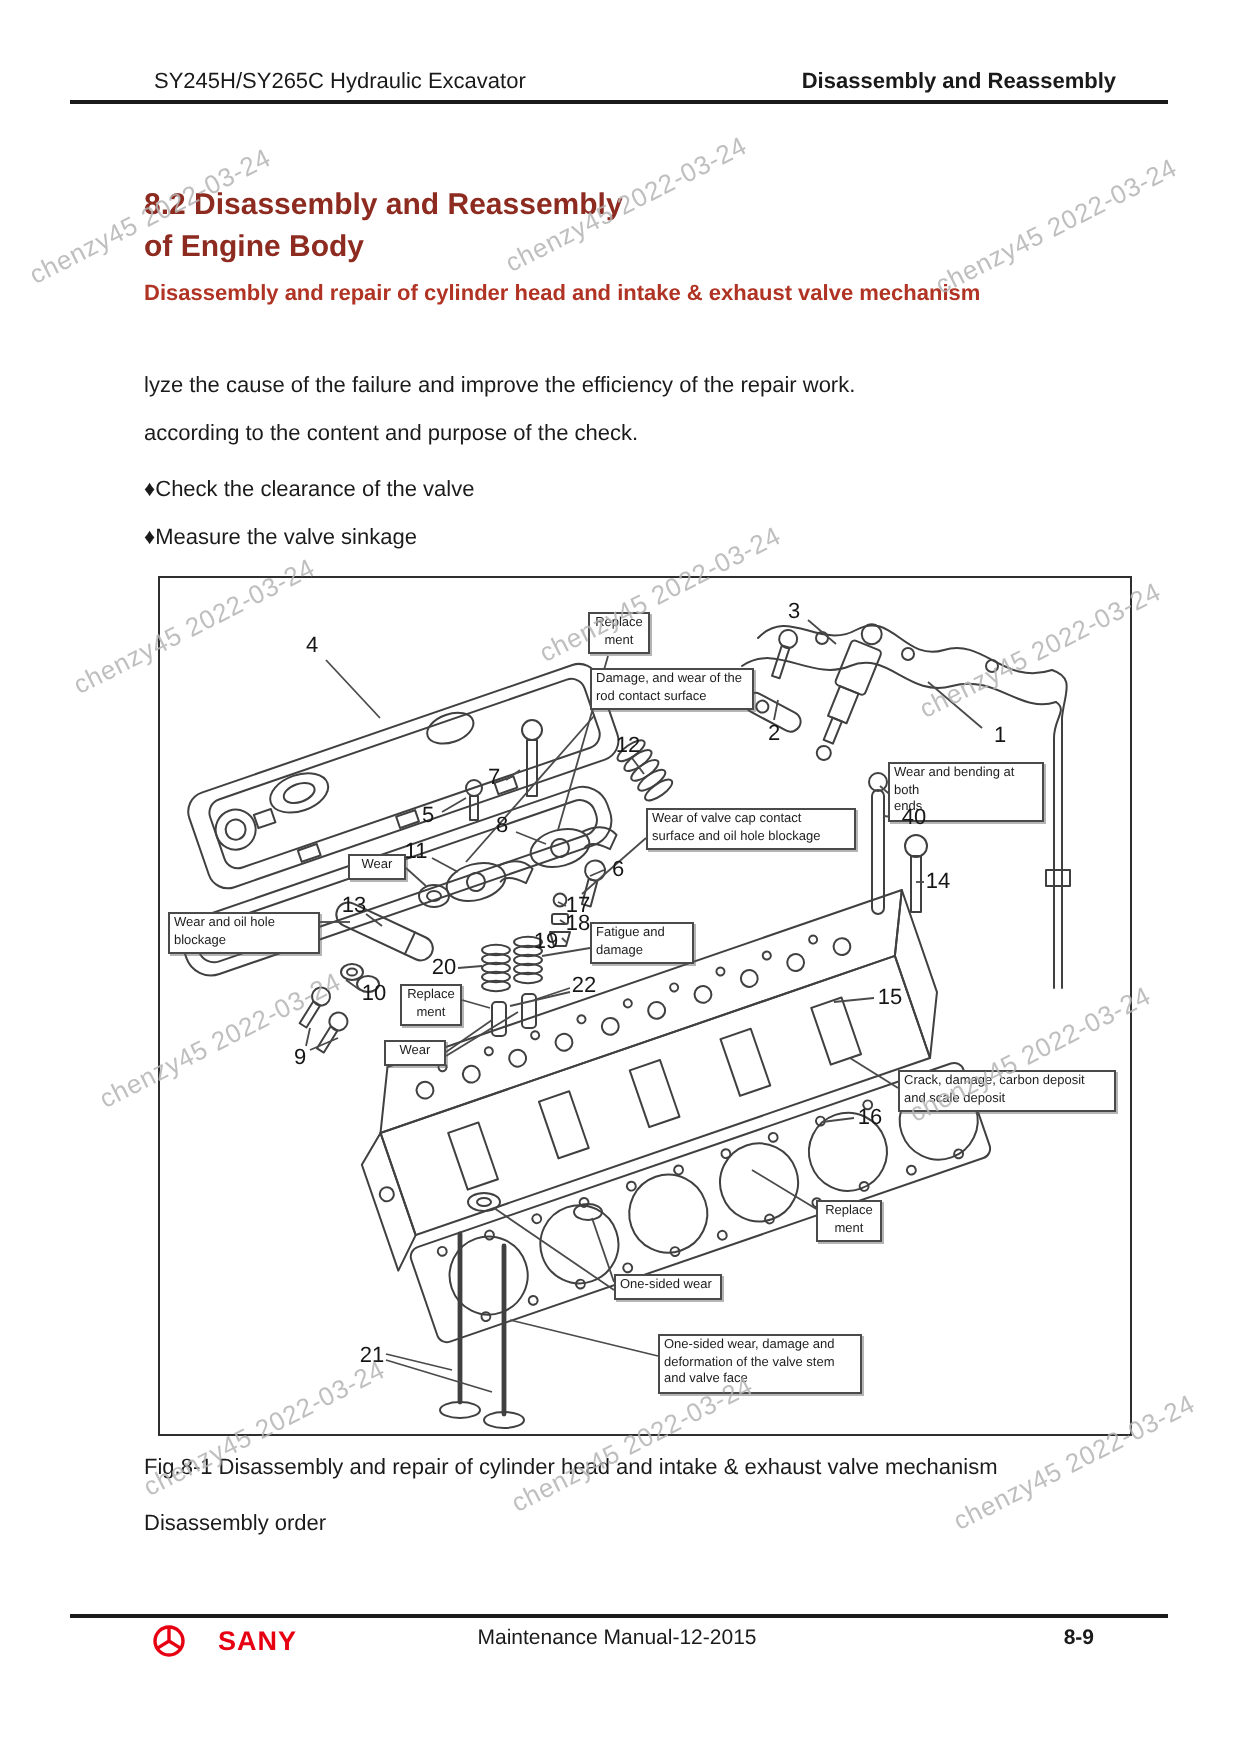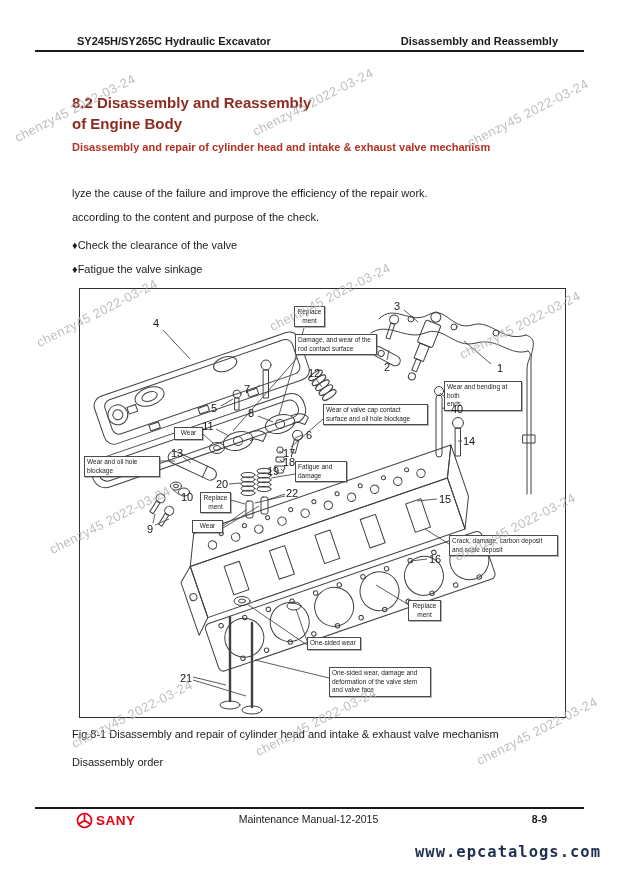--- a/index.html
+++ b/index.html
@@ -1,24 +1,24 @@
 <!DOCTYPE html>
 <html><head>
 <meta charset="utf-8">
 <style>
   html,body{margin:0;padding:0;}
   body{font-family:"Liberation Sans",sans-serif;background:#ffffff;}
   .page{position:relative;width:617px;height:869px;background:#ffffff;overflow:hidden;}
 
   
-  .hdr-left{position:absolute;left:77px;top:35px;font-size:11px;font-weight:bold;color:#1a1a1a;}
+  .hdr-left{position:absolute;left:77px;top:35px;font-size:11px;font-weight:normal;color:#1a1a1a;}
   .hdr-right{position:absolute;right:59px;top:35px;font-size:11px;font-weight:bold;color:#1a1a1a;}
   .hdr-rule{position:absolute;left:35px;top:50px;width:549px;height:2px;background:#1a1a1a;}
   .ftr-rule{position:absolute;left:35px;top:807px;width:549px;height:2px;background:#1a1a1a;}
-  .logo{position:absolute;left:76px;top:812px;display:flex;align-items:center;gap:3px;}
+  .logo{position:absolute;left:76px;top:812px;display:flex;align-items:center;gap:16px;}
   .brand{font-size:13.5px;font-weight:800;letter-spacing:.5px;}
   .ftr-center{position:absolute;left:0;right:0;top:813px;text-align:center;font-size:10.5px;font-weight:400;color:#1a1a1a;}
   .ftr-page{position:absolute;right:70px;top:813px;font-size:10.5px;font-weight:600;color:#1a1a1a;}
   .site{position:absolute;right:16px;top:843px;font-family:"DejaVu Sans Mono",monospace;font-weight:bold;font-size:15.5px;letter-spacing:1px;}
 
   
   .title{position:absolute;left:72px;top:92px;font-size:15px;font-weight:bold;line-height:21px;}
   .subtitle{position:absolute;left:72px;top:141px;font-size:11px;font-weight:bold;}
   .bodyline{position:absolute;left:72px;width:492px;font-size:11px;color:#1b1b1b;white-space:nowrap;}
   .bullet span{font-size:11px;color:#1b1b1b;}
@@ -67,21 +67,21 @@
     <div>of Engine Body</div>
   </div>
   <div class="subtitle" style="color: rgb(176, 51, 36);">Disassembly and repair of cylinder head and intake &amp; exhaust valve mechanism</div>
 
   <div class="bodyline" style="top:187px;">lyze the cause of the failure and improve the efficiency of the repair work.</div>
   <div class="bodyline" style="top:211px;">according to the content and purpose of the check.</div>
   <div class="bodyline bullet" style="top:239px;">
     <span>♦</span><span>Check the clearance of the valve</span>
   </div>
   <div class="bodyline bullet" style="top:263px;">
-    <span>♦</span><span>Fatigue the valve sinkage</span>
+    <span>♦</span><span>Measure the valve sinkage</span>
   </div>
 
   <div class="figure-frame">
     <svg id="engine" width="487" height="430" viewBox="0 0 487 430">
       <g stroke="#404040" fill="none" stroke-width="1" stroke-linejoin="round" stroke-linecap="round">
 
         <g transform="rotate(-19 122 100)">
           <rect x="14" y="74" width="216" height="50" rx="10"></rect>
           <rect x="24" y="80" width="198" height="36" rx="7"></rect>
           <ellipse cx="70" cy="90" rx="15" ry="9"></ellipse>
@@ -390,14 +390,13 @@
       <g stroke="#e60012" stroke-width="1.7" fill="none" stroke-linecap="round">
         <circle cx="8.5" cy="8.5" r="7"></circle>
         <path d="M8.5,8.5 L8.5,2.4 M8.5,8.5 L3.2,11.8 M8.5,8.5 L13.8,11.8"></path>
       </g>
     </svg>
     <span class="brand" style="color: rgb(230, 0, 18);">SANY</span>
   </div>
   <div class="ftr-center">Maintenance Manual-12-2015</div>
   <div class="ftr-page">8-9</div>
 
-  <div class="site" style="color: rgb(30, 47, 79);">www.epcatalogs.com</div>
 </div>
 
 </body></html>

